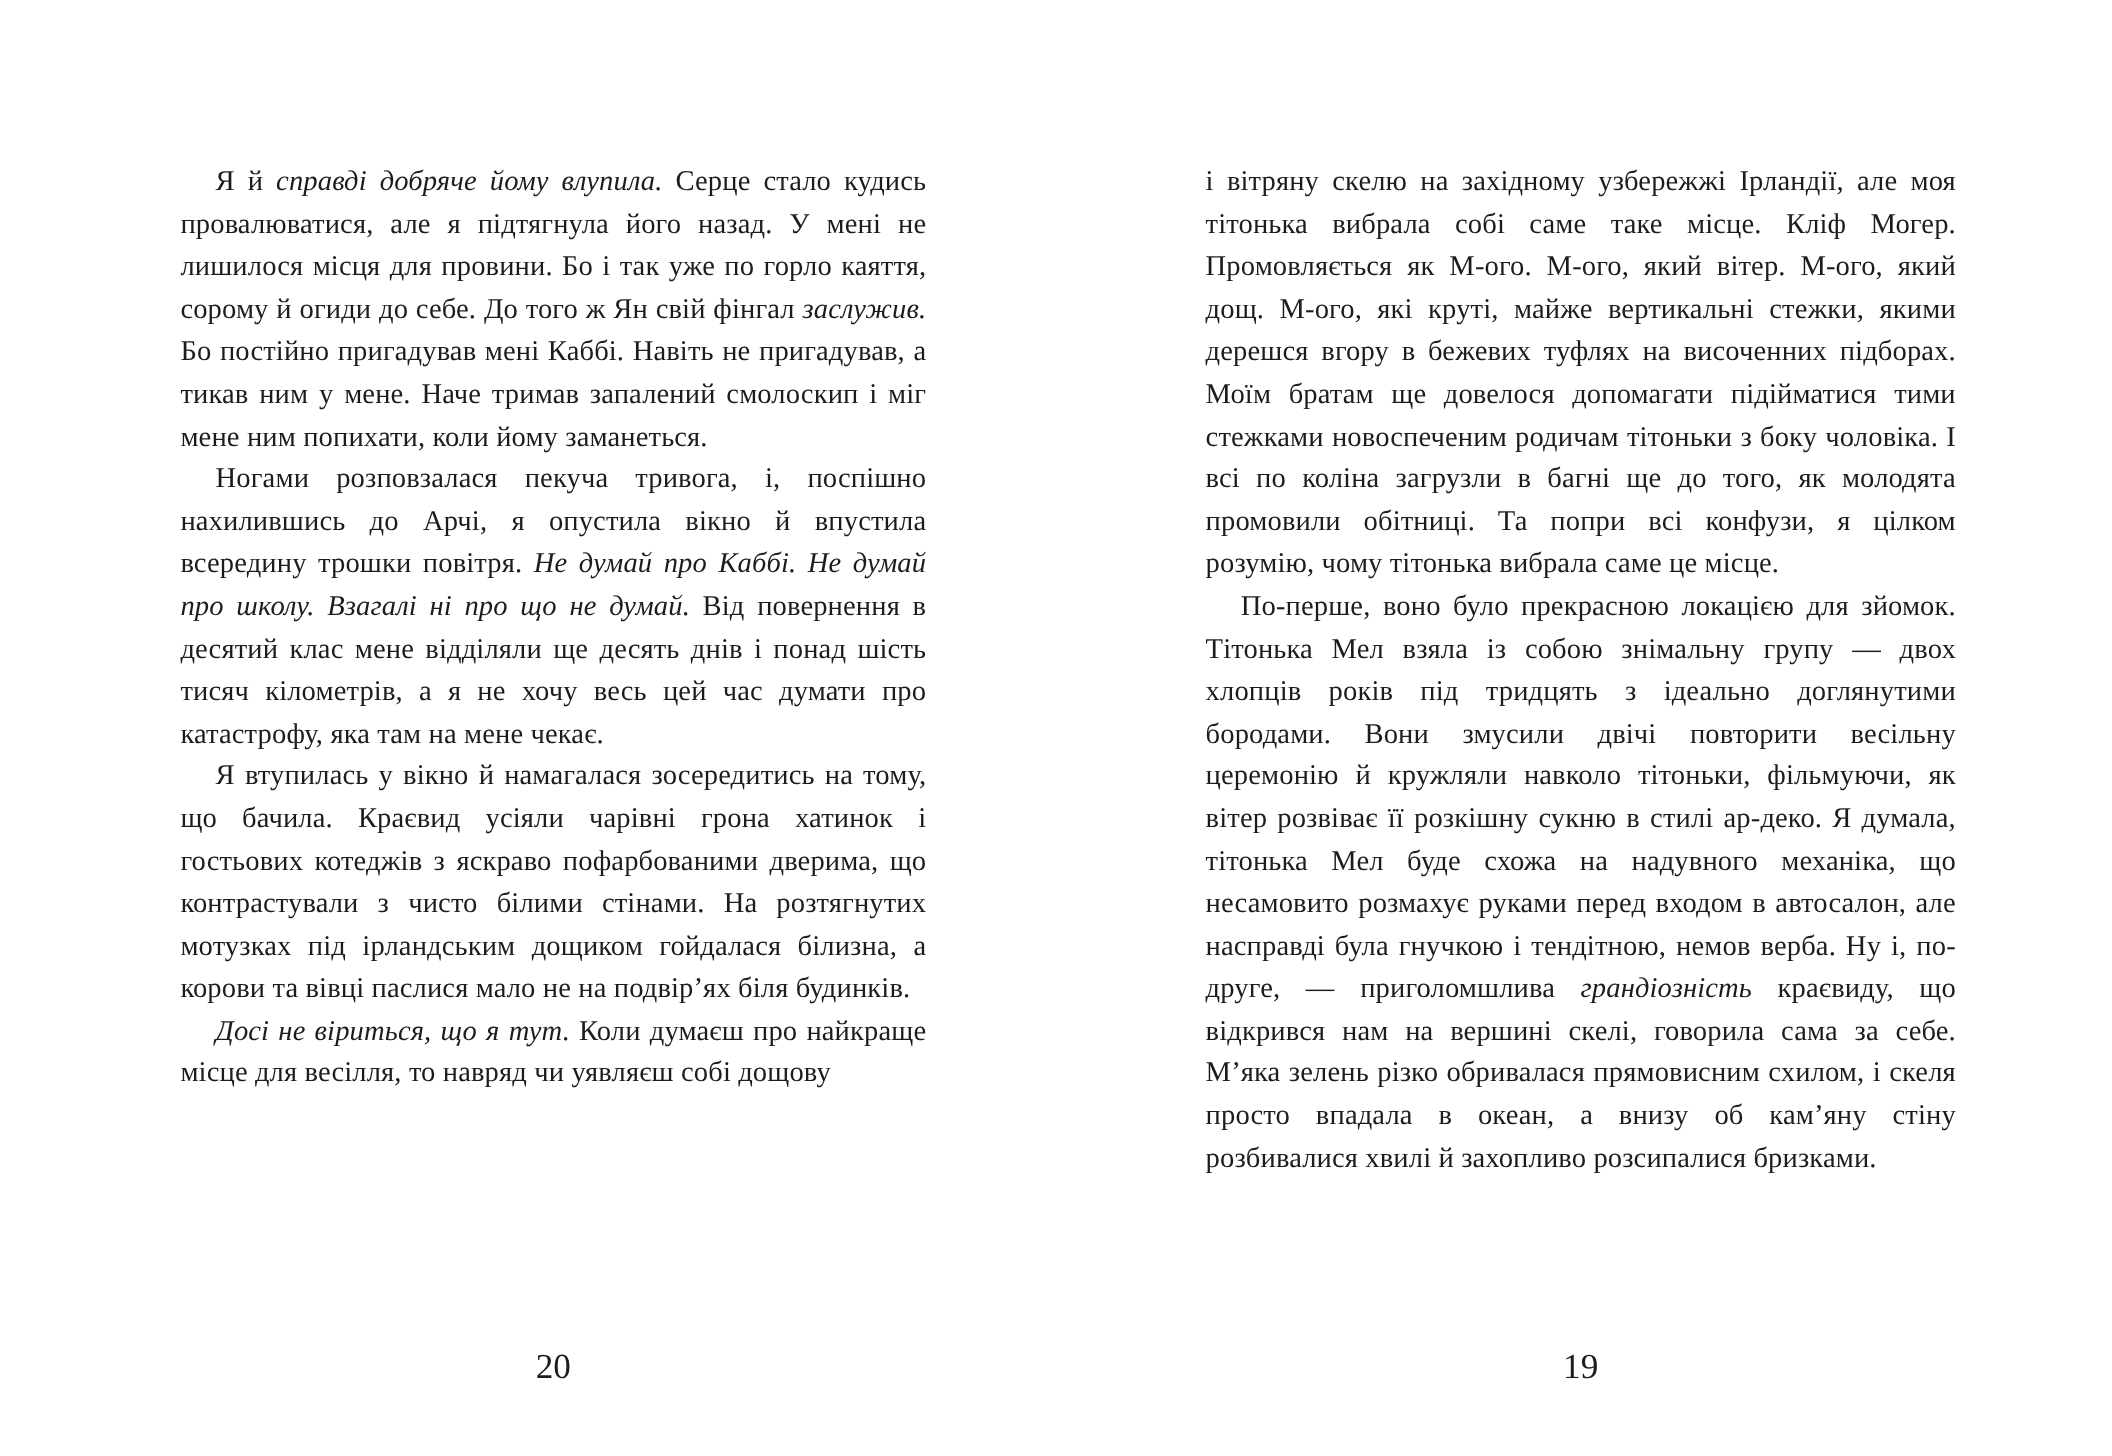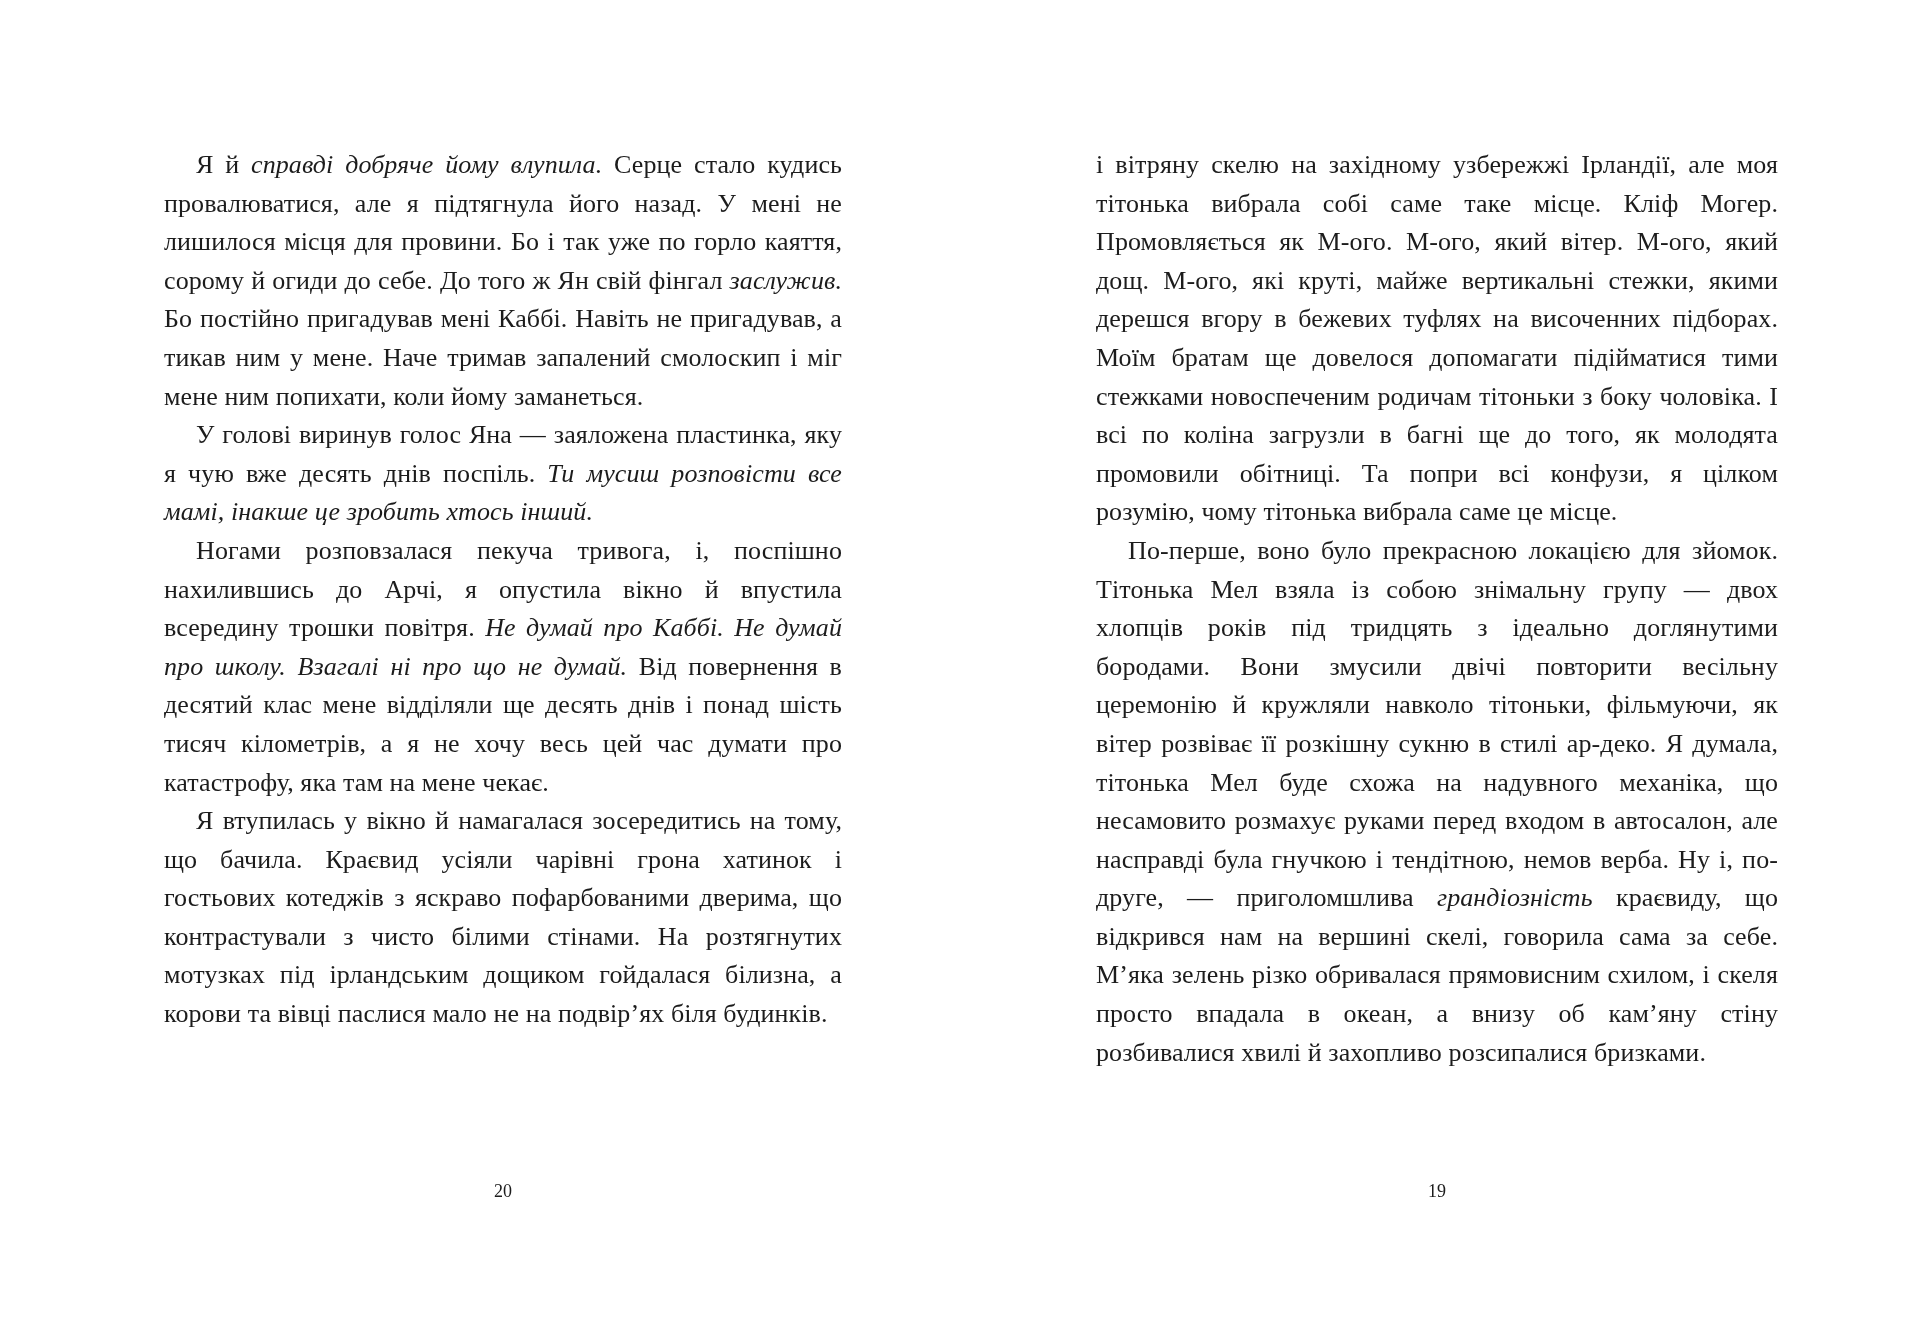--- a/index.html
+++ b/index.html
@@ -39,39 +39,39 @@
     padding: 0;
   }
   .page-text p.para.indent {
     text-indent: 32px;
   }
   .page-text em {
     font-style: italic;
   }
   .page-number {
     position: absolute;
-    top: 1035px;
+    top: 1078px;
     left: 0;
     width: 100%;
     text-align: center;
-    font-size: 18px;
+    font-size: 32px;
     color: #1c1c1c;
   }
 </style>
 </head>
 <body>
 
 <div class="spread">
 
   <section class="page left">
     <div class="page-text">
         <p class="para indent"><span>Я й </span><em>справді добряче йому влупила.</em><span> Серце стало кудись провалюватися, але я підтягнула його назад. У мені не лишилося місця для провини. Бо і так уже по горло каяття, сорому й огиди до себе. До того ж Ян свій фінгал </span><em>заслужив.</em><span> Бо постійно пригадував мені Каббі. Навіть не пригадував, а тикав ним у мене. Наче тримав запалений смолоскип і міг мене ним попихати, коли йому заманеться.</span></p>
-        <p class="para indent"><span>У голові виринув голос Яна — заяложена пластинка, яку я чую вже десять днів поспіль. </span><em>Ти мусиш розповісти все мамі, інакше це зробить хтось інший.</em></p>
         <p class="para indent"><span>Ногами розповзалася пекуча тривога, і, поспішно нахилившись до Арчі, я опустила вікно й впустила всередину трошки повітря. </span><em>Не думай про Каббі. Не думай про школу. Взагалі ні про що не думай.</em><span> Від повернення в десятий клас мене відділяли ще десять днів і понад шість тисяч кілометрів, а я не хочу весь цей час думати про катастрофу, яка там на мене чекає.</span></p>
         <p class="para indent"><span>Я втупилась у вікно й намагалася зосередитись на тому, що бачила. Краєвид усіяли чарівні грона хатинок і гостьових котеджів з яскраво пофарбованими дверима, що контрастували з чисто білими стінами. На розтягнутих мотузках під ірландським дощиком гойдалася білизна, а корови та вівці паслися мало не на подвір’ях біля будинків.</span></p>
+        <p class="para indent"><em>Досі не віриться, що я тут.</em><span> Коли думаєш про найкраще місце для весілля, то навряд чи уявляєш собі дощову</span></p>
       </div>
     <div class="page-number">20</div>
   </section>
 
   <section class="page right">
     <div class="page-text">
         <p class="para"><span>і вітряну скелю на західному узбережжі Ірландії, але моя тітонька вибрала собі саме таке місце. Кліф Могер. Промовляється як М-ого. М-ого, який вітер. М-ого, який дощ. М-ого, які круті, майже вертикальні стежки, якими дерешся вгору в бежевих туфлях на височенних підборах. Моїм братам ще довелося допомагати підійматися тими стежками новоспеченим родичам тітоньки з боку чоловіка. І всі по коліна загрузли в багні ще до того, як молодята промовили обітниці. Та попри всі конфузи, я цілком розумію, чому тітонька вибрала саме це місце.</span></p>
         <p class="para indent"><span>По-перше, воно було прекрасною локацією для зйомок. Тітонька Мел взяла із собою знімальну групу — двох хлопців років під тридцять з ідеально доглянутими бородами. Вони змусили двічі повторити весільну церемонію й кружляли навколо тітоньки, фільмуючи, як вітер розвіває її розкішну сукню в стилі ар-деко. Я думала, тітонька Мел буде схожа на надувного механіка, що несамовито розмахує руками перед входом в автосалон, але насправді була гнучкою і тендітною, немов верба. Ну і, по-друге, — приголомшлива </span><em>грандіозність</em><span> краєвиду, що відкрився нам на вершині скелі, говорила сама за себе. М’яка зелень різко обривалася прямовисним схилом, і скеля просто впадала в океан, а внизу об кам’яну стіну розбивалися хвилі й захопливо розсипалися бризками.</span></p>
       </div>
     <div class="page-number">19</div>

